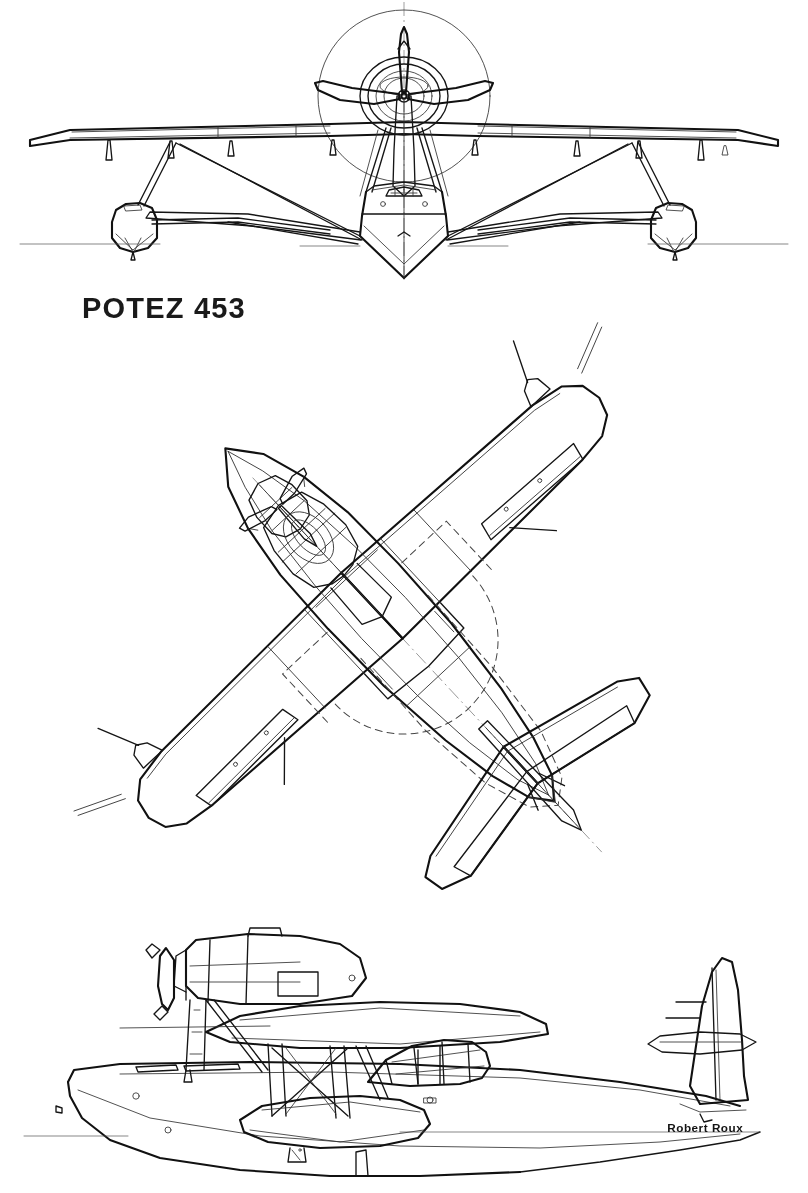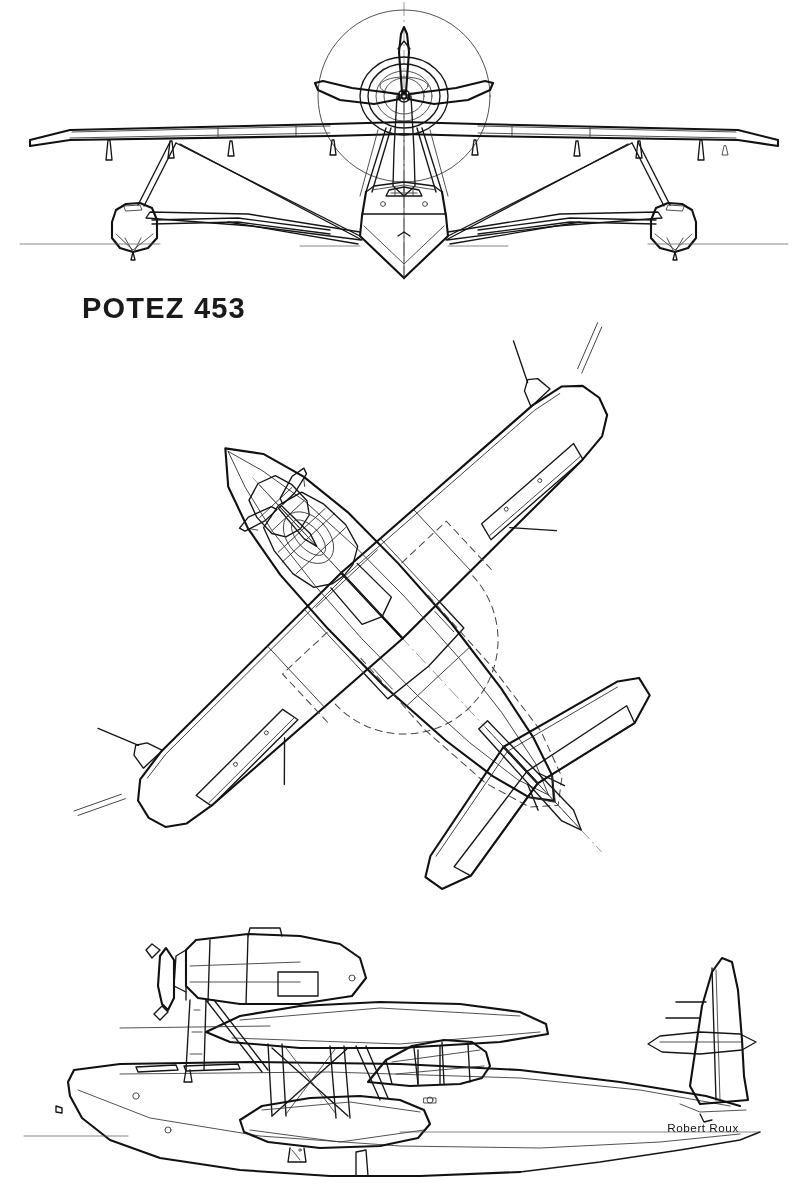--- a/index.html
+++ b/index.html
@@ -14,21 +14,21 @@
   #dwg{position:absolute;left:0;top:0;width:808px;height:1193px;}
   .ttl{
     position:absolute;left:82px;top:292px;
     font-family:"Liberation Sans", sans-serif;
     font-size:29px;font-weight:700;letter-spacing:1.2px;
     color:#1a1a1a;white-space:nowrap;
   }
   .sig{
     position:absolute;left:668px;top:1122px;
     font-family:"Liberation Sans", sans-serif;
-    font-size:11.5px;font-weight:400;letter-spacing:.5px;
+    font-size:11.5px;font-weight:700;letter-spacing:.5px;
     color:#141414;white-space:nowrap;
     transform:scaleX(1.02);
   }
   
   svg .o   {fill:none;stroke:#111;stroke-width:2.1;stroke-linejoin:round;stroke-linecap:round;}
   svg .m   {fill:none;stroke:#151515;stroke-width:1.35;stroke-linejoin:round;stroke-linecap:round;}
   svg .t   {fill:none;stroke:#333;stroke-width:.85;stroke-linejoin:round;stroke-linecap:round;}
   svg .h   {fill:none;stroke:#555;stroke-width:.7;stroke-linecap:round;}
   svg .dash{fill:none;stroke:#444;stroke-width:1.0;stroke-dasharray:7 5;stroke-linecap:round;}
   svg .cl  {fill:none;stroke:#777;stroke-width:.7;stroke-dasharray:14 4 2 4;}

